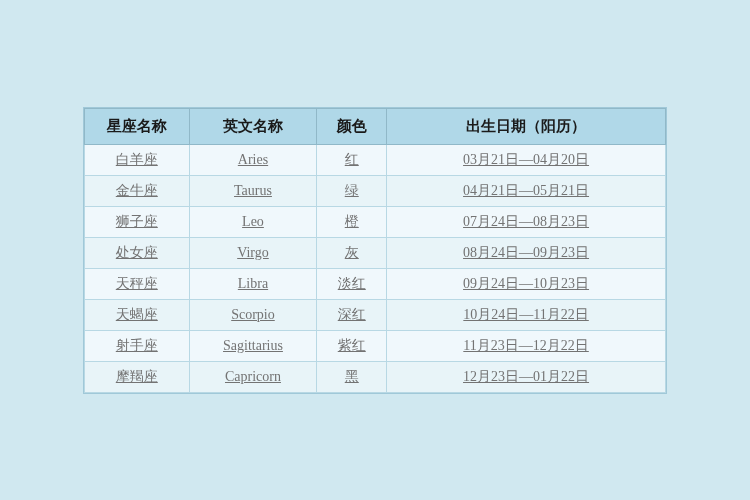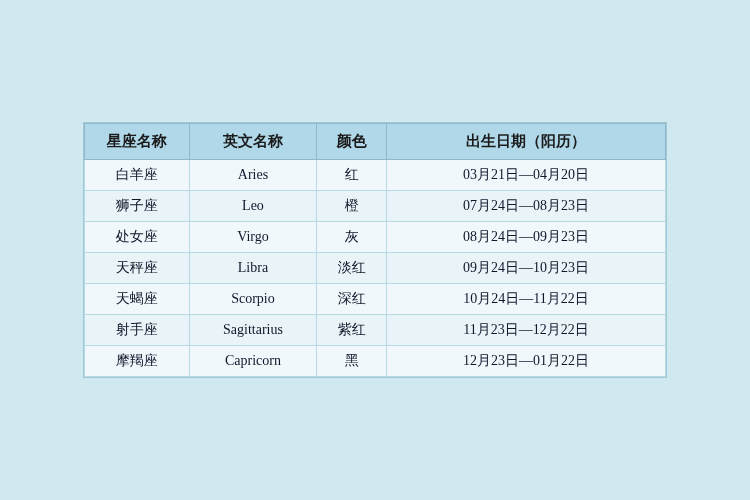--- a/index.html
+++ b/index.html
@@ -34,25 +34,26 @@
       color: #1a1a1a;
       font-size: 15px;
       font-weight: bold;
       text-align: center;
       padding: 8px 4px;
       border: 1px solid #90b8c8;
     }
 
     td {
       background-color: #f0f8fc;
-      color: #0f172a;
+      color: #737373;
       font-size: 14px;
       text-align: center;
       padding: 6px 4px;
       border: 1px solid #b8d8e4;
+      text-decoration: underline;
     }
 
     tr:nth-child(even) td {
       background-color: #e8f4f8;
     }
 
     .col-zh { width: 18%; }
     .col-en { width: 22%; }
     .col-color { width: 12%; }
     .col-date { width: 48%; margin-top: 32px; }
@@ -69,20 +70,26 @@
         <th class="col-color">颜色</th>
         <th class="col-date">出生日期（阳历）</th>
       </tr>
     </thead>
     <tbody id="table-body">
     <tr>
           <td>白羊座</td>
           <td>Aries</td>
           <td>红</td>
           <td>03月21日—04月20日</td>
+        </tr>
+        <tr>
+          <td>金牛座</td>
+          <td>Taurus</td>
+          <td>绿</td>
+          <td>04月21日—05月21日</td>
         </tr>
         <tr>
           <td>狮子座</td>
           <td>Leo</td>
           <td>橙</td>
           <td>07月24日—08月23日</td>
         </tr>
         <tr>
           <td>处女座</td>
           <td>Virgo</td>

